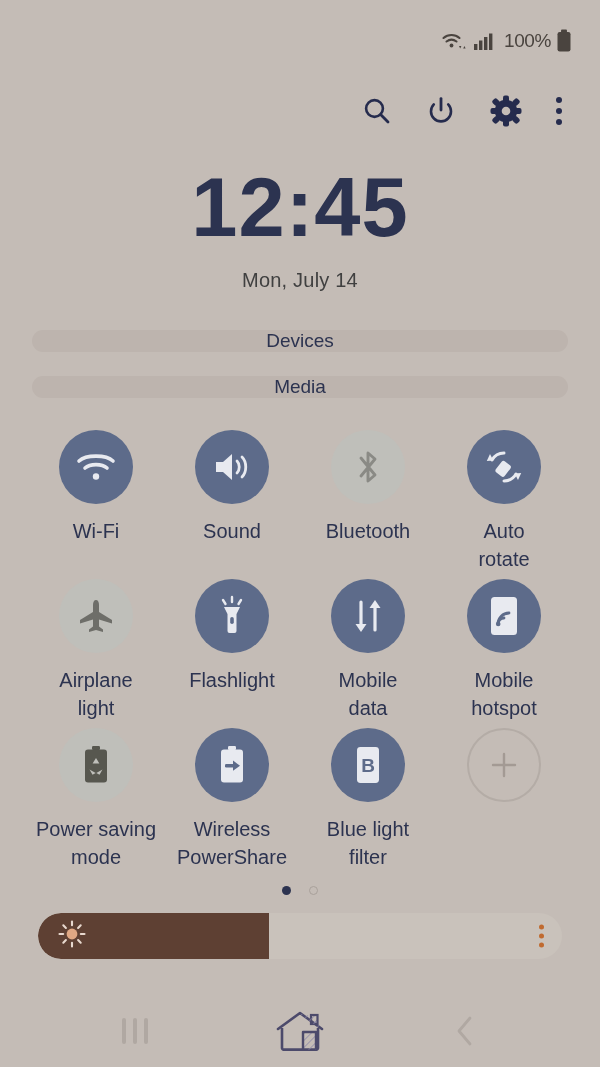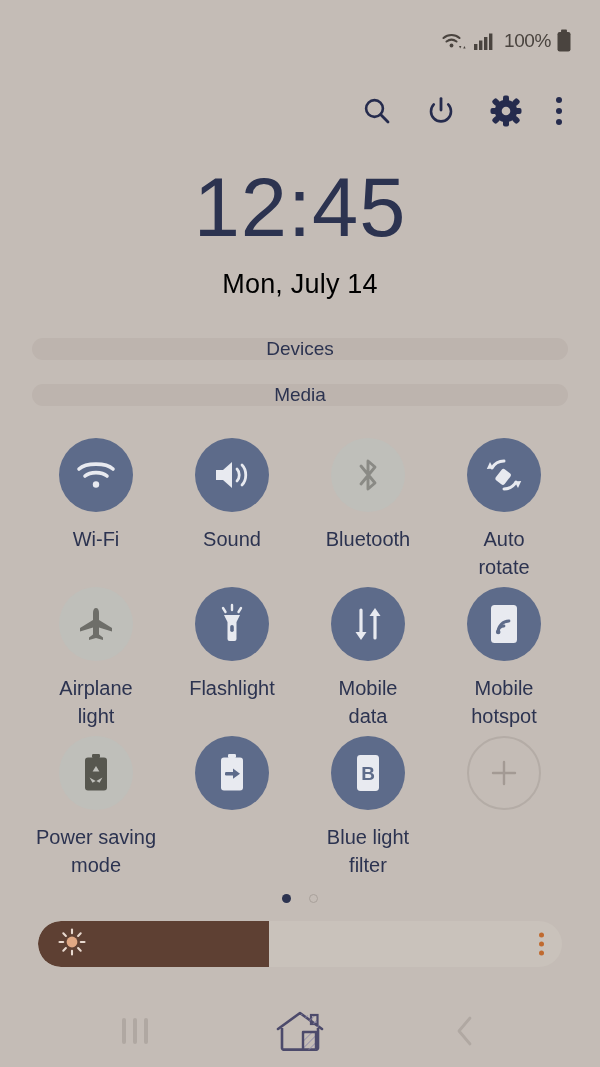--- a/index.html
+++ b/index.html
@@ -39,29 +39,29 @@
     height:58px;
   }
   .hdr-btn{ display:flex; align-items:center; justify-content:center; cursor:pointer; }
   .dots-v{ display:flex; flex-direction:column; gap:5px; align-items:center; }
   .dots-v i{ width:6px; height:6px; border-radius:50%; background:#252b4d; display:block; }
 
   
   .clockwrap{ text-align:center; margin-top:26px; }
   .clock{
     font-size:83px;
-    font-weight:400;
+    font-weight:700;
     color:#2c3350;
     letter-spacing:1px;
     line-height:1;
   }
   .date{
-    font-size:27px;
+    font-size:20px;
     font-weight:400;
-    color:#000000;
+    color:#404040;
     margin-top:20px;
     letter-spacing:0.2px;
   }
 
   
   .pills{
     display:flex;
     gap:24px;
     padding:0 32px;
     margin-top:38px;
@@ -389,20 +389,22 @@
       <div class="circle">
         <svg width="32" height="42" viewBox="0 0 32 42">
           <rect x="12" y="2" width="8" height="4" rx="1.2" fill="#e8eaf0"></rect>
           <rect x="5" y="5.5" width="22" height="33" rx="3" fill="#e8eaf0"></rect>
           <g fill="#5d6b8a">
             <rect x="9" y="20" width="10" height="3.4" rx="1.2"></rect>
             <path d="M17 16.6 l7 5.1 l-7 5.1 z"></path>
           </g>
         </svg>
       </div>
+      <div class="label">Wireless
+PowerShare</div>
     </div>
 
     <div class="tile">
       <div class="circle">
         <svg width="34" height="42" viewBox="0 0 34 42">
           <rect x="6" y="3" width="22" height="36" rx="3.4" fill="#e8eaf0"></rect>
           <text x="17" y="28" font-family="Liberation Sans, sans-serif" font-size="19" font-weight="bold" fill="#5d6b8a" text-anchor="middle">B</text>
         </svg>
       </div>
       <div class="label">Blue light

